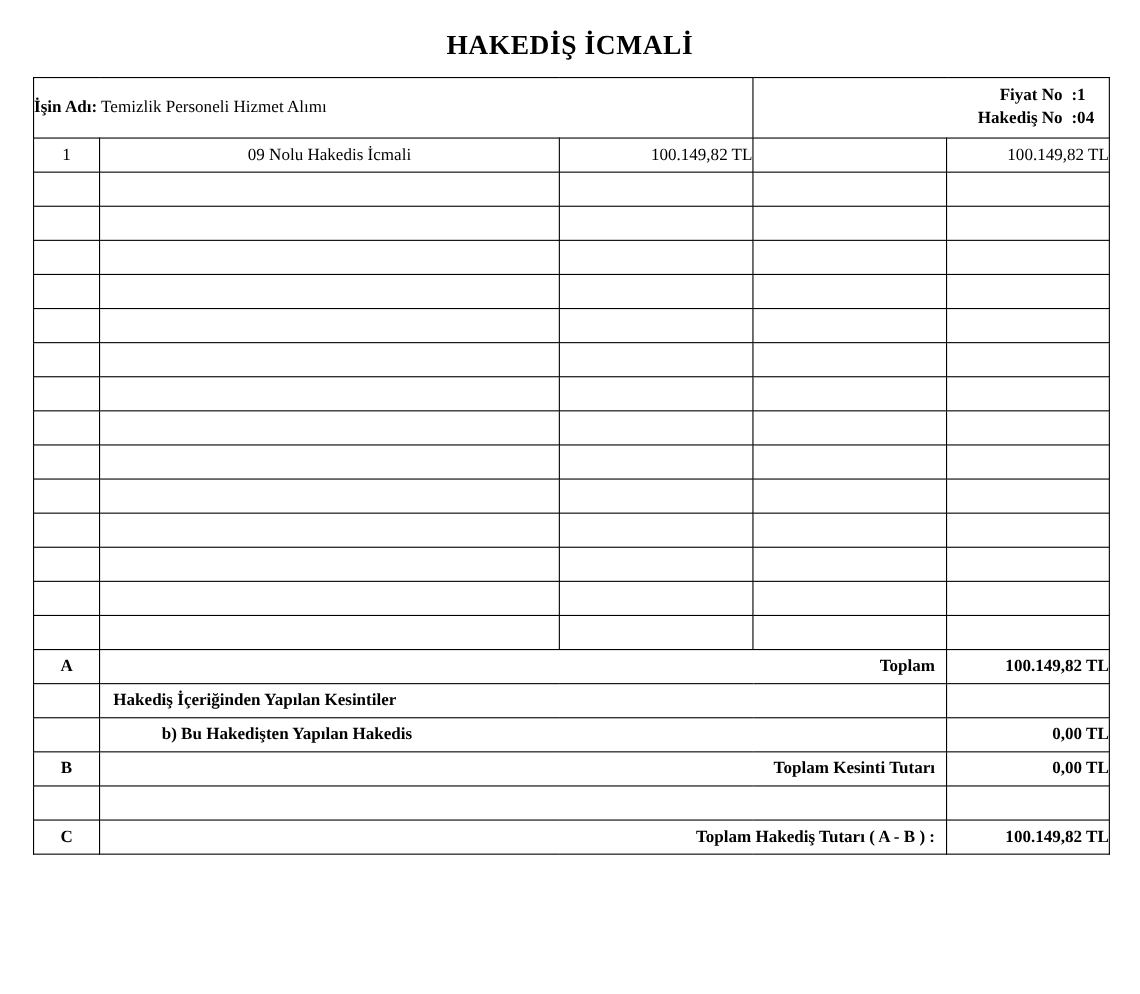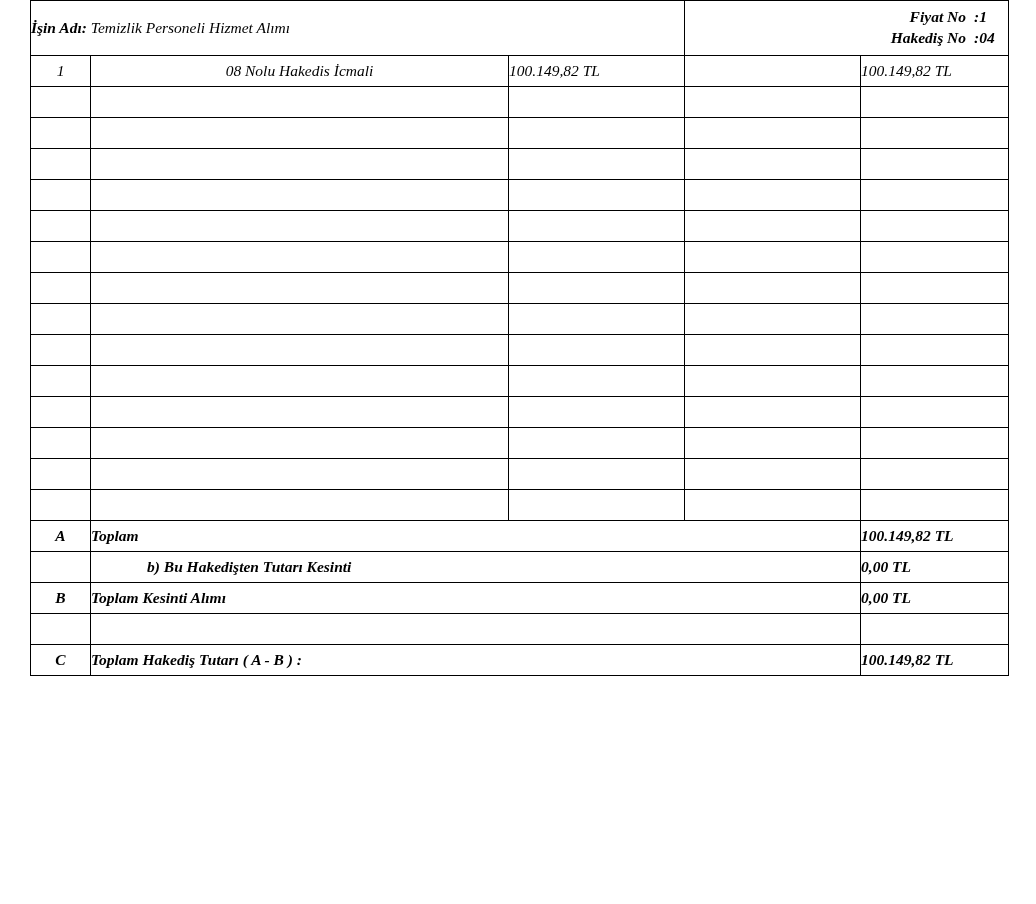--- a/index.html
+++ b/index.html
@@ -27,21 +27,20 @@
     font-size: 25px;
     letter-spacing: 0.5px;
     padding-top: 28px;
     padding-bottom: 14px;
   }
   table.main {
     border-collapse: collapse;
     width: 978px;
     margin: 0 15px 0 30px;
     table-layout: fixed;
-    font-style: italic;
   }
   table.main td {
     border: 1px solid #000000;
     font-size: 15.5px;
     padding: 0;
     vertical-align: middle;
     background: #ffffff;
   }
   
   col.c1 { width: 60px; }
@@ -81,37 +80,38 @@
   .colhead {
     text-align: center;
     font-weight: bold;
     height: 52px;
     line-height: 1.2;
     font-size: 15.5px;
   }
   .sub { font-weight: bold; }
 
   td.center { text-align: center; }
-  td.right { padding-right: 6px; }
+  td.right { text-align: right; padding-right: 6px; }
   td.left { text-align: left; padding-left: 8px; }
 
   tr.data-row td { height: 30px; }
   tr.empty-row td { height: 30px; }
 
   tr.totals td { height: 30px; font-weight: bold; }
   td.bold { font-weight: bold; }
   td.norm { font-weight: normal; }
 
   .nowrap { white-space: nowrap; }
 </style>
 </head>
 <body>
 
 <div class="page">
 
+  <div class="doc-title">HAKEDİŞ İCMALİ</div>
 
   <table class="main">
     <colgroup>
       <col class="c1">
         <col class="c2">
         <col class="c3">
         <col class="c4">
         <col class="c5">
     </colgroup>
     <tbody>
@@ -129,21 +129,21 @@
             <b>Hakediş No</b><span class="v">:04</span>
           </div>
         </td>
       </tr>
 
 
       </tbody>
       <tbody id="rows-body">
         <tr class="data-row">
           <td class="center cell-pad">1</td>
-          <td class="center cell-pad">08 Nolu Hakedis İcmali</td>
+          <td class="center cell-pad">09 Nolu Hakedis İcmali</td>
           <td class="right cell-pad">100.149,82 TL</td>
           <td class="right cell-pad"></td>
           <td class="right cell-pad">100.149,82 TL</td>
         </tr>
         <tr class="empty-row">
           <td>&nbsp;</td>
           <td>&nbsp;</td>
           <td>&nbsp;</td>
           <td>&nbsp;</td>
           <td>&nbsp;</td>
@@ -252,26 +252,31 @@
         <col class="c5">
     </colgroup>
     <tbody id="summary-body">
         <tr class="totals">
           <td class="center bold">A</td>
           <td colspan="3" class="right bold nowrap" style="padding-right: 10px;">Toplam</td>
           <td class="right bold">100.149,82 TL</td>
         </tr>
         <tr class="totals">
           <td class="center bold">&nbsp;</td>
-          <td colspan="3" class="left norm" style="padding-left: 56px; padding-right: 10px;">b) Bu Hakedişten Tutarı Kesinti</td>
+          <td colspan="3" class="left norm" style="padding-left: 12px; padding-right: 10px;">Hakediş İçeriğinden Yapılan Kesintiler</td>
+          <td class="right norm">&nbsp;</td>
+        </tr>
+        <tr class="totals">
+          <td class="center bold">&nbsp;</td>
+          <td colspan="3" class="left norm" style="padding-left: 56px; padding-right: 10px;">b) Bu Hakedişten Yapılan Hakedis</td>
           <td class="right norm">0,00 TL</td>
         </tr>
         <tr class="totals">
           <td class="center bold">B</td>
-          <td colspan="3" class="right bold nowrap" style="padding-right: 10px;">Toplam Kesinti Alımı</td>
+          <td colspan="3" class="right bold nowrap" style="padding-right: 10px;">Toplam Kesinti Tutarı</td>
           <td class="right bold">0,00 TL</td>
         </tr>
         <tr class="totals">
           <td class="center bold">&nbsp;</td>
           <td colspan="3" class="left norm" style="padding-left: 12px; padding-right: 10px;">&nbsp;</td>
           <td class="right norm">&nbsp;</td>
         </tr>
         <tr class="totals">
           <td class="center bold">C</td>
           <td colspan="3" class="right bold nowrap" style="padding-right: 10px;">Toplam Hakediş Tutarı ( A - B ) :</td>

